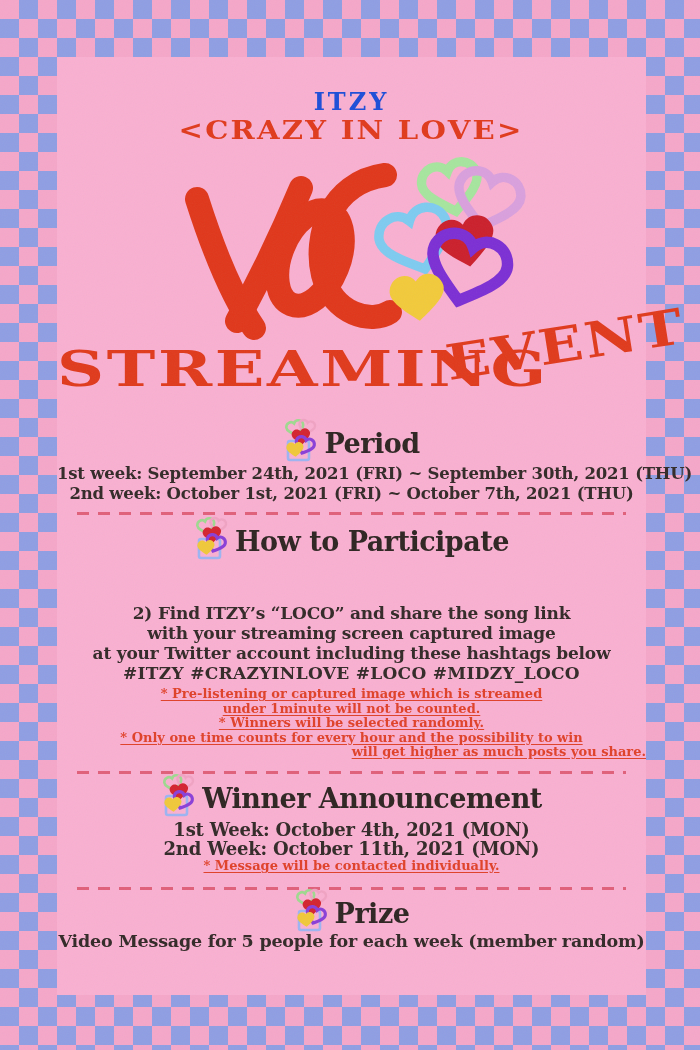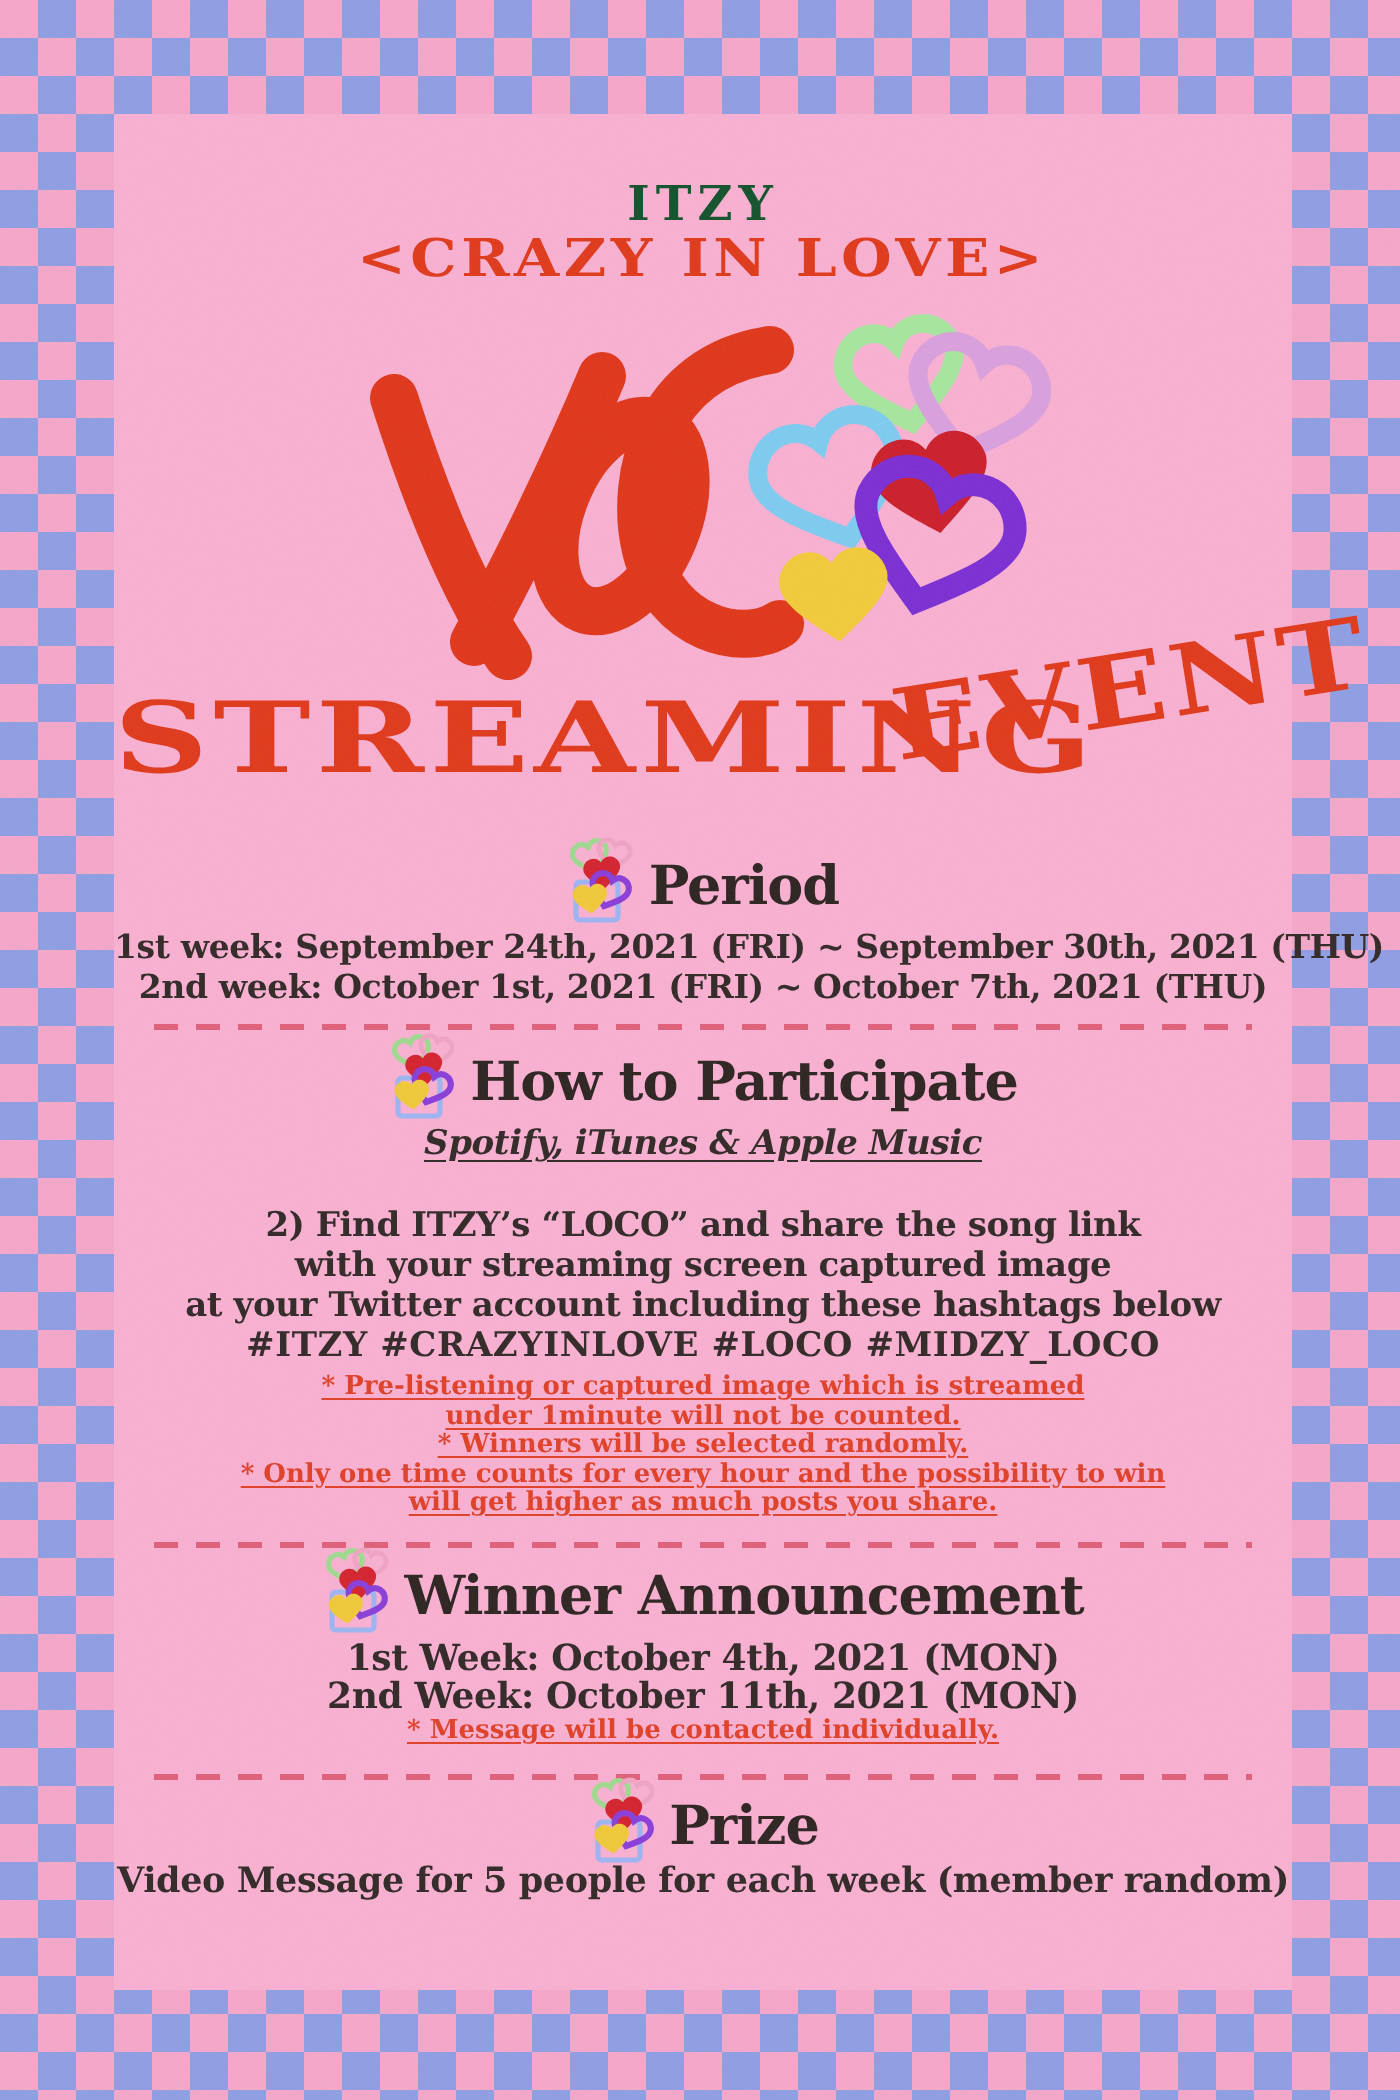--- a/index.html
+++ b/index.html
@@ -9,21 +9,21 @@
     font-family:"DejaVu Serif", serif;
     background-image:conic-gradient(#8f9ee3 25%, #f5a7c9 25% 50%, #8f9ee3 50% 75%, #f5a7c9 75%);
     background-size:38px 38px;
   }
   .panel{
     position:absolute;left:57px;top:57px;width:589px;height:938px;
     background:#f9b0d1;text-align:center;
   }
   .abs{position:absolute;left:0;width:100%;}
   .itzy{
-    top:30px;font-size:24px;font-weight:bold;color:#14532d;letter-spacing:3px;
+    top:30px;font-size:24px;font-weight:bold;color:#1d4ed8;letter-spacing:3px;
   }
   .crazy{top:58px;font-size:26px;font-weight:bold;color:#e03a1c;}
   .crazy span{display:inline-block;transform:scaleX(1.12);letter-spacing:2px;white-space:nowrap;}
   .loco-art{position:absolute;left:60px;top:86px;width:480px;height:205px;}
   .streaming{
     position:absolute;left:0px;top:283px;font-size:49px;font-weight:bold;color:#e03a1c;
     letter-spacing:2px;white-space:nowrap;transform:scaleX(1.33);transform-origin:left center;
   }
   .event{
     position:absolute;left:394px;top:277px;font-size:49px;font-weight:bold;color:#e03a1c;
@@ -53,21 +53,21 @@
   .step-3{top:586px;font-size:17px;}
   .step-4{top:606px;font-size:17px;letter-spacing:0.3px;}
   .note{
     position:absolute;left:0;width:100%;font-weight:bold;color:#e04129;font-size:13px;
     text-decoration:underline;text-underline-offset:2px;white-space:nowrap;
   }
   .note-0{top:629px;}
   .note-1{top:643.5px;}
   .note-2{top:658px;}
   .note-3{top:672.5px;}
-  .note-4{top:687px;}
+  .note-4{top:687px;text-align:right;}
   .winner-l1{top:762px;font-size:18px;}
   .winner-l2{top:781px;font-size:18px;}
   .winner-note{top:801px;}
   .prize-line{top:874px;font-size:17.5px;}
   .divider{
     position:absolute;left:20px;right:20px;height:3px;
     background:repeating-linear-gradient(90deg,#e0607a 0 12px,transparent 12px 21px);
   }
   .div-1{top:455px;}
   .div-2{top:714px;}
@@ -131,21 +131,20 @@
   <div class="body-line period-l2">2nd week: October 1st, 2021 (FRI) ~ October 7th, 2021 (THU)</div>
 
   <div class="divider div-1"></div>
 
   <div class="sec-heading hd-howto">
     <svg class="mini-icon" viewBox="0 0 34 46">
         <use href="#album-icon"></use>
       </svg>
     <span class="txt">How to Participate</span>
   </div>
-  <div class="body-line spotify">Spotify, iTunes &amp; Apple Music</div>
   <div class="body-line step-1">2) Find ITZY’s “LOCO” and share the song link</div>
   <div class="body-line step-2">with your streaming screen captured image</div>
   <div class="body-line step-3">at your Twitter account including these hashtags below</div>
   <div class="body-line step-4">#ITZY #CRAZYINLOVE #LOCO #MIDZY_LOCO</div>
   <div class="note note-0">* Pre-listening or captured image which is streamed</div>
   <div class="note note-1">under 1minute will not be counted.</div>
   <div class="note note-2">* Winners will be selected randomly.</div>
   <div class="note note-3">* Only one time counts for every hour and the possibility to win</div>
   <div class="note note-4">will get higher as much posts you share.</div>
 

